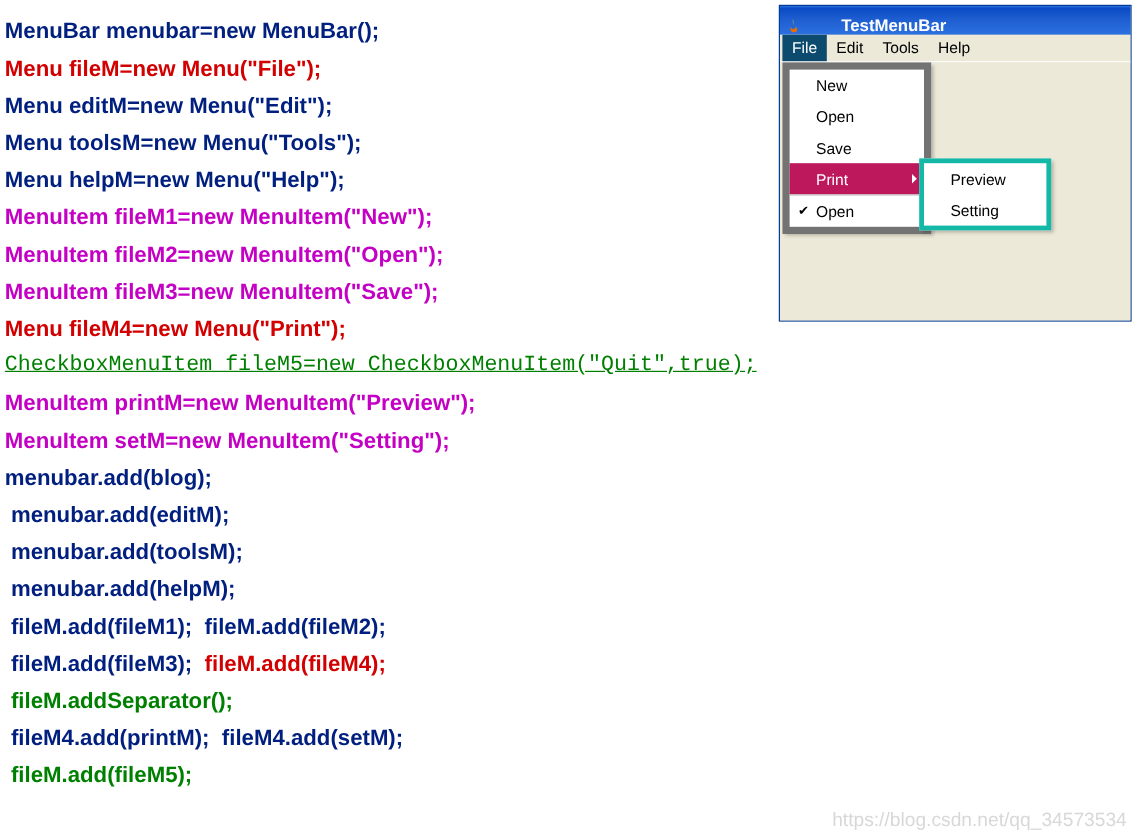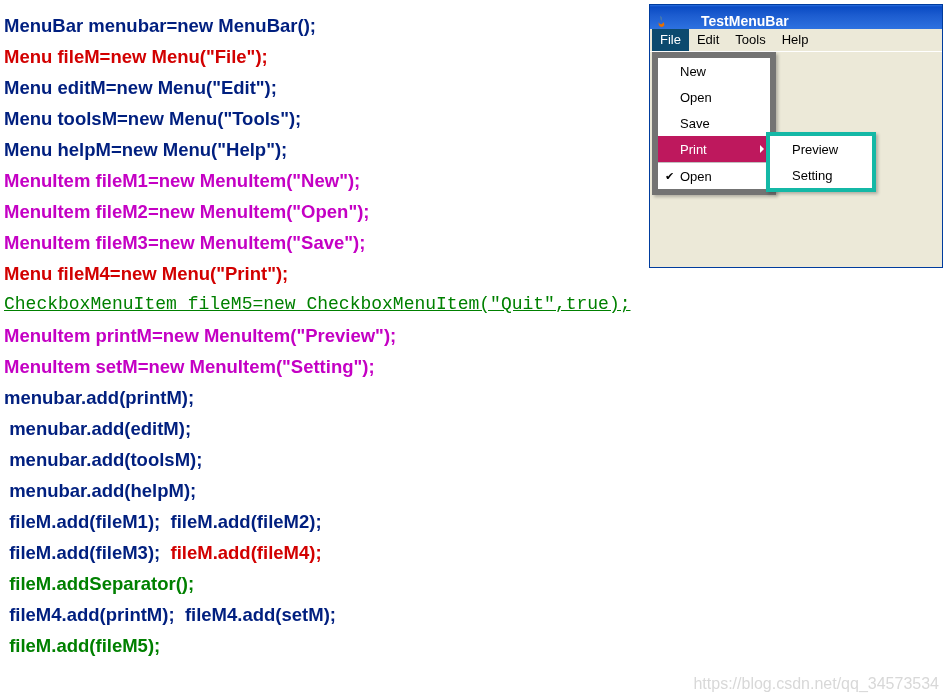--- a/index.html
+++ b/index.html
@@ -155,21 +155,21 @@
   <div class="code-line c-navy">Menu editM=new Menu("Edit");</div>
   <div class="code-line c-navy">Menu toolsM=new Menu("Tools");</div>
   <div class="code-line c-navy">Menu helpM=new Menu("Help");</div>
   <div class="code-line c-magenta">MenuItem fileM1=new MenuItem("New");</div>
   <div class="code-line c-magenta">MenuItem fileM2=new MenuItem("Open");</div>
   <div class="code-line c-magenta">MenuItem fileM3=new MenuItem("Save");</div>
   <div class="code-line c-red">Menu fileM4=new Menu("Print");</div>
   <div class="code-line c-green c-green-mono">CheckboxMenuItem fileM5=new CheckboxMenuItem("Quit",true);</div>
   <div class="code-line c-magenta">MenuItem printM=new MenuItem("Preview");</div>
   <div class="code-line c-magenta">MenuItem setM=new MenuItem("Setting");</div>
-  <div class="code-line c-navy">menubar.add(printM);</div>
+  <div class="code-line c-navy">menubar.add(blog);</div>
   <div class="code-line c-navy"> menubar.add(editM);</div>
   <div class="code-line c-navy"> menubar.add(toolsM);</div>
   <div class="code-line c-navy"> menubar.add(helpM);</div>
   <div class="code-line"><span class="c-navy"> fileM.add(fileM1);  </span><span class="c-navy">fileM.add(fileM2);</span></div>
   <div class="code-line"><span class="c-navy"> fileM.add(fileM3);  </span><span class="c-red">fileM.add(fileM4);</span></div>
   <div class="code-line c-green"> fileM.addSeparator();</div>
   <div class="code-line"><span class="c-navy"> fileM4.add(printM);  </span><span class="c-navy">fileM4.add(setM);</span></div>
   <div class="code-line c-green"> fileM.add(fileM5);</div>
 </div>
 

